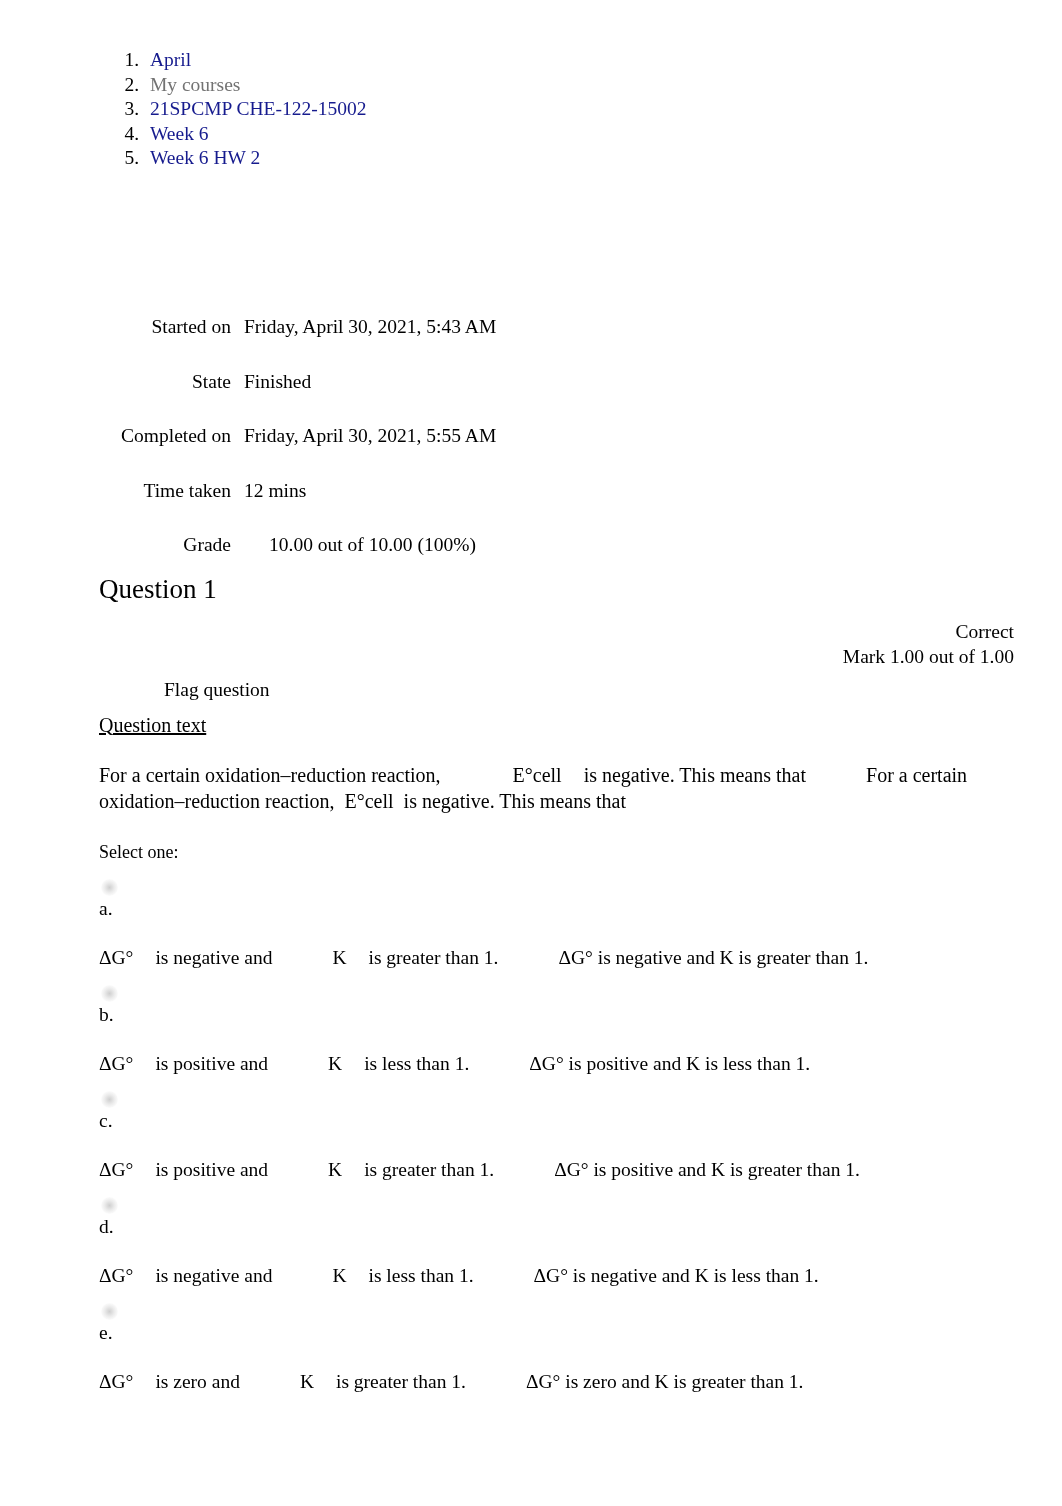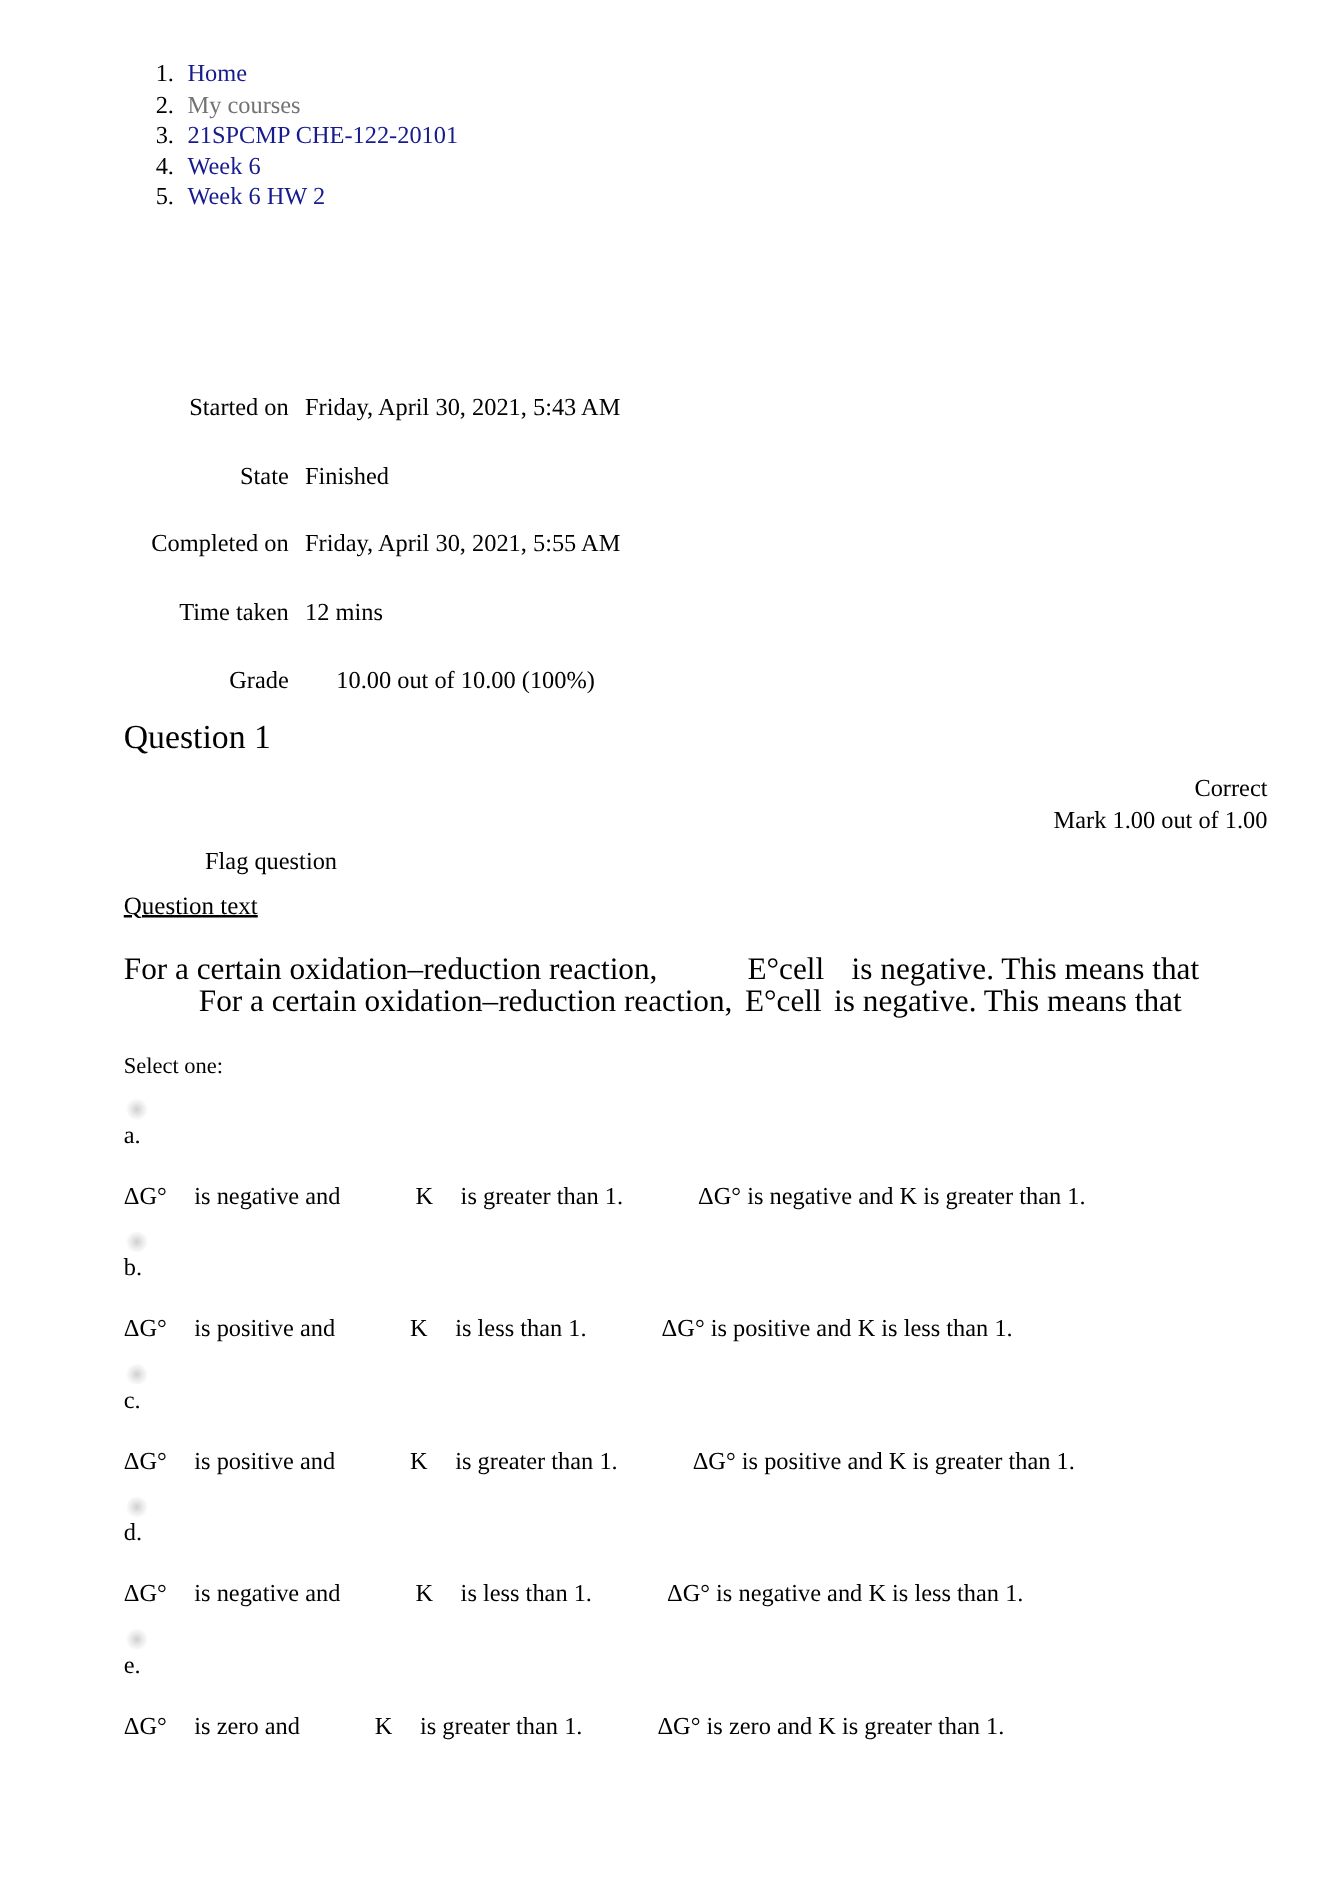--- a/index.html
+++ b/index.html
@@ -98,21 +98,21 @@
     padding-left: 65px;
     font-family: Liberation Serif, serif;
   }
   .q-textlabel {
     font-size: 20px;
     line-height: 24.5px;
     margin: 10px 0 0 0;
     text-decoration: underline;
   }
   .q-text {
-    font-size: 25px;
+    font-size: 20px;
     line-height: 25.5px;
     margin: 26px 0 0 0;
     width: 915px;
   }
   .gap-lg { display: inline-block; width: 72px; }
   .gap-md { display: inline-block; width: 60px; }
   .gap-sm { display: inline-block; width: 22px; }
   .gap-xs { display: inline-block; width: 10px; }
 
   .select-one {
@@ -153,27 +153,27 @@
     white-space: nowrap;
   }
 </style>
 </head>
 <body>
 
 <div class="page">
 
   <ol class="breadcrumb">
     <li>
-      <span class="crumb-link">Home</span>
+      <span class="crumb-link">April</span>
     </li>
     <li>
       <span class="crumb-plain">My courses</span>
     </li>
     <li>
-      <span class="crumb-link">21SPCMP CHE-122-20101</span>
+      <span class="crumb-link">21SPCMP CHE-122-15002</span>
     </li>
     <li>
       <span class="crumb-link">Week 6</span>
     </li>
     <li>
       <span class="crumb-link">Week 6 HW 2</span>
     </li>
   </ol>
 
   <table class="info-table">

